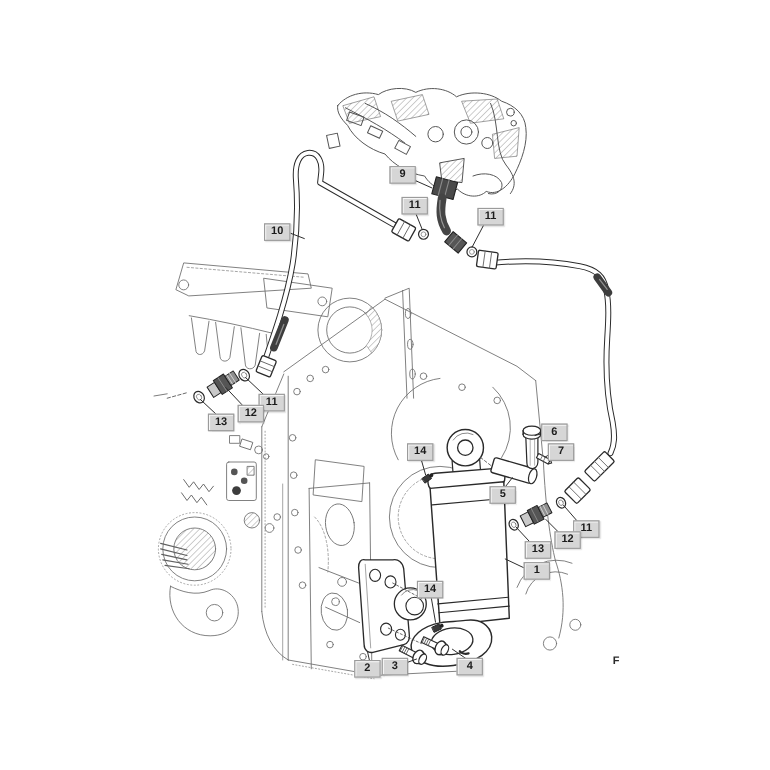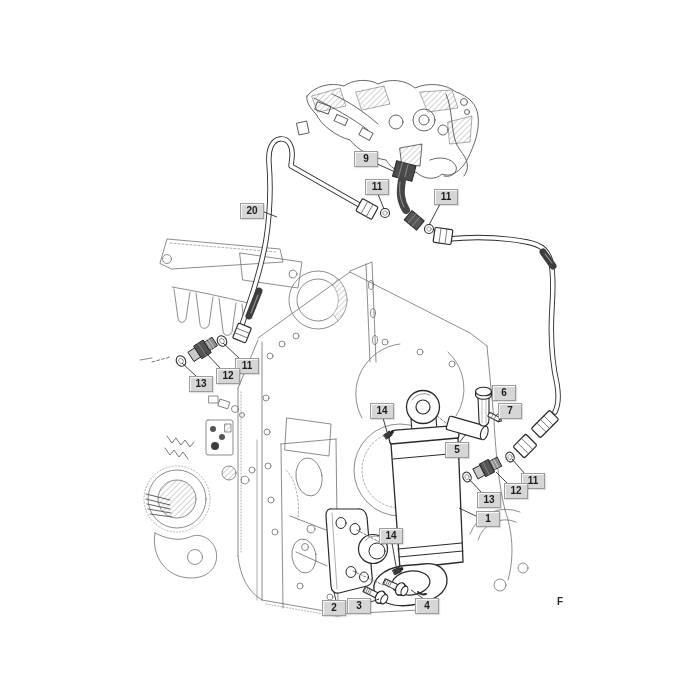--- a/index.html
+++ b/index.html
@@ -399,21 +399,21 @@
     <path d="M478,517 L459,508"></path>
     <path d="M392,543 L396,566"></path>
     <path d="M336,601 L334,592"></path>
     <path d="M368,603 L379,599"></path>
     <path d="M424,599 L411,590"></path>
   </g>
 </svg>
 
   <div class="callout" style="left:366px;top:159px">9</div>
   <div class="callout" style="left:377px;top:187px">11</div>
-  <div class="callout" style="left:252px;top:211px">20</div>
+  <div class="callout" style="left:252px;top:211px">10</div>
   <div class="callout" style="left:446px;top:197px">11</div>
   <div class="callout" style="left:247px;top:366px">11</div>
   <div class="callout" style="left:228px;top:376px">12</div>
   <div class="callout" style="left:201px;top:384px">13</div>
   <div class="callout" style="left:504px;top:393px">6</div>
   <div class="callout" style="left:510px;top:411px">7</div>
   <div class="callout" style="left:382px;top:411px">14</div>
   <div class="callout" style="left:457px;top:450px">5</div>
   <div class="callout" style="left:533px;top:481px">11</div>
   <div class="callout" style="left:516px;top:491px">12</div>

